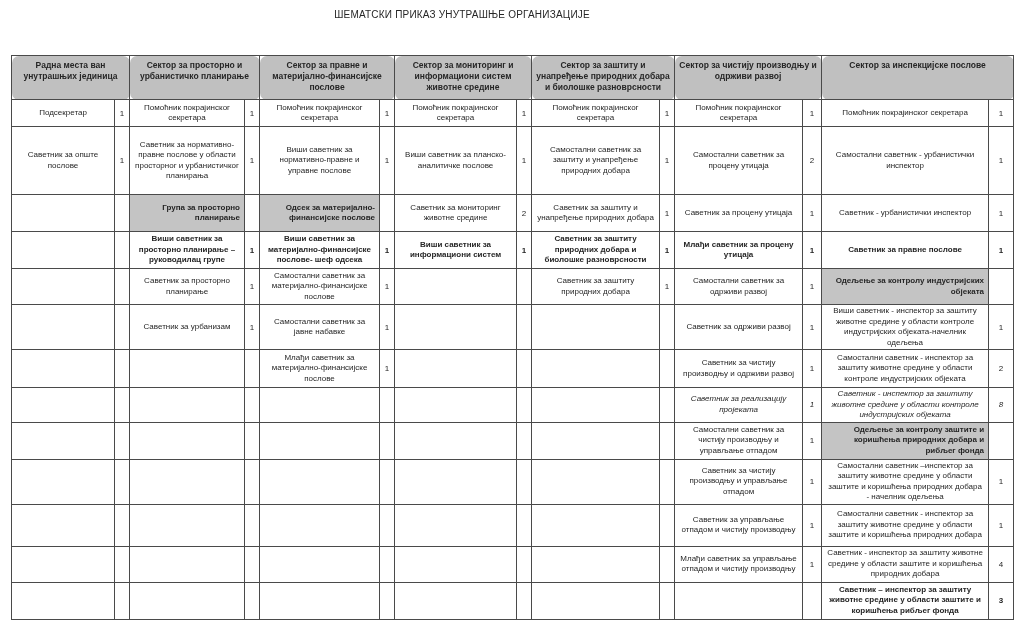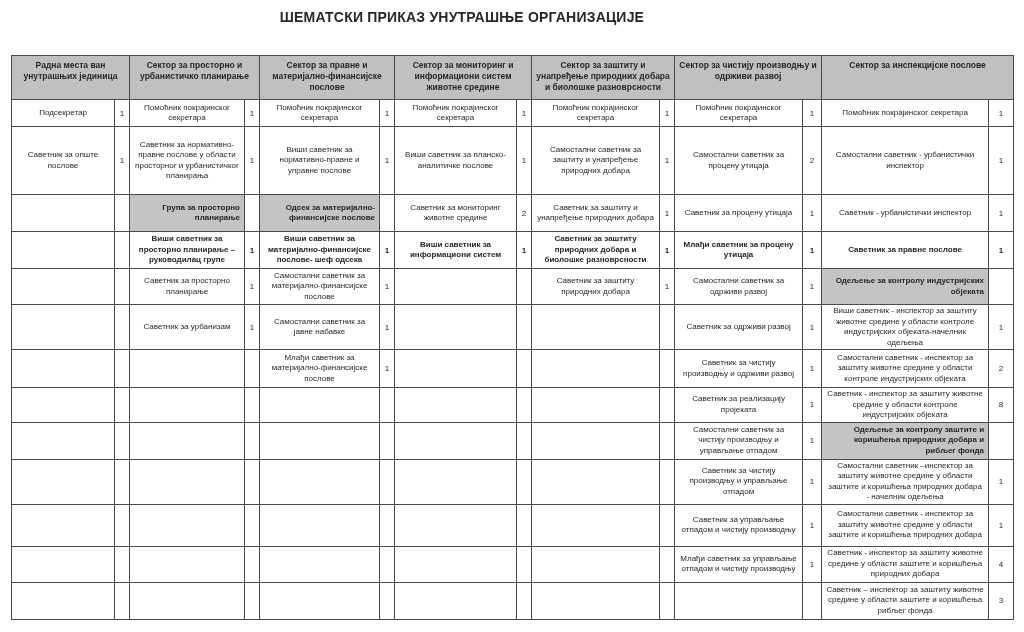--- a/index.html
+++ b/index.html
@@ -17,22 +17,22 @@
     height: 632px;
     overflow: hidden;
     background: #ffffff;
   }
   .doc-title {
     position: absolute;
     top: 9px;
     left: 0;
     width: 924px;
     text-align: center;
-    font-size: 14px;
-    font-weight: bold;
+    font-size: 10px;
+    font-weight: normal;
     letter-spacing: 0.2px;
   }
   table.org {
     position: absolute;
     left: 11px;
     top: 55px;
     width: 1002px;
     border-collapse: collapse;
     table-layout: fixed;
   }
@@ -43,20 +43,21 @@
   }
   table.org th {
     background: var(--header-bg, #c0c0c0);
     font-size: 8.5px;
     line-height: 11px;
     font-weight: bold;
     text-align: center;
     vertical-align: top;
     padding-top: 4px;
     height: 38px;
+    border-radius: 7px;
   }
   table.org td.txt {
     font-size: 8px;
     line-height: 10.5px;
     text-align: center;
     vertical-align: middle;
   }
   table.org td.unit {
     background: var(--unit-bg, #c4c4c4);
     font-weight: bold;
@@ -208,21 +209,21 @@
           <td class="num">1</td>
           <td class="txt"></td>
           <td class="num"></td>
           <td class="txt"></td>
           <td class="num"></td>
           <td class="txt">Саветник за чистију производњу и одрживи развој</td>
           <td class="num">1</td>
           <td class="txt">Самостални саветник - инспектор за заштиту животне средине у области контроле индустријских објеката</td>
           <td class="num">2</td>
         </tr>
-        <tr style="height: 32px;">
+        <tr style="height: 32px; font-style: italic;">
           <td class="txt"></td>
           <td class="num"></td>
           <td class="txt"></td>
           <td class="num"></td>
           <td class="txt"></td>
           <td class="num"></td>
           <td class="txt"></td>
           <td class="num"></td>
           <td class="txt"></td>
           <td class="num"></td>
@@ -288,21 +289,21 @@
           <td class="num"></td>
           <td class="txt"></td>
           <td class="num"></td>
           <td class="txt"></td>
           <td class="num"></td>
           <td class="txt">Млађи саветник за управљање отпадом и чистију производњу</td>
           <td class="num">1</td>
           <td class="txt">Саветник - инспектор за заштиту животне средине у области заштите и коришћења природних добара</td>
           <td class="num">4</td>
         </tr>
-        <tr style="height: 37px;">
+        <tr style="height: 37px; font-weight: bold;">
           <td class="txt"></td>
           <td class="num"></td>
           <td class="txt"></td>
           <td class="num"></td>
           <td class="txt"></td>
           <td class="num"></td>
           <td class="txt"></td>
           <td class="num"></td>
           <td class="txt"></td>
           <td class="num"></td>

